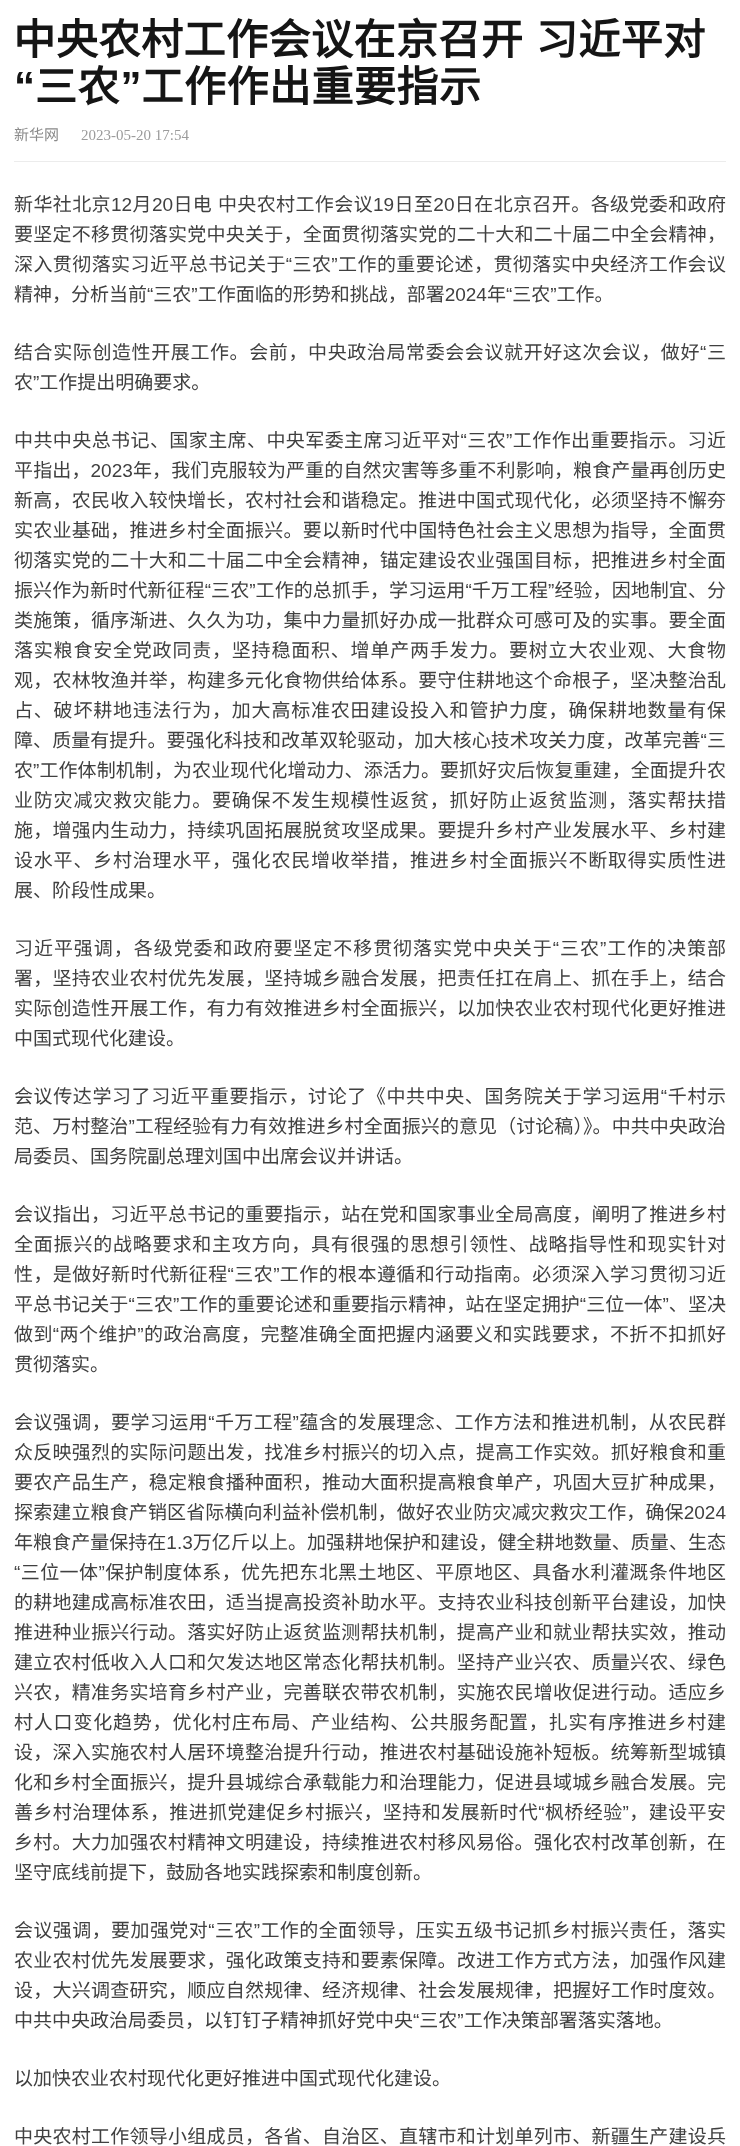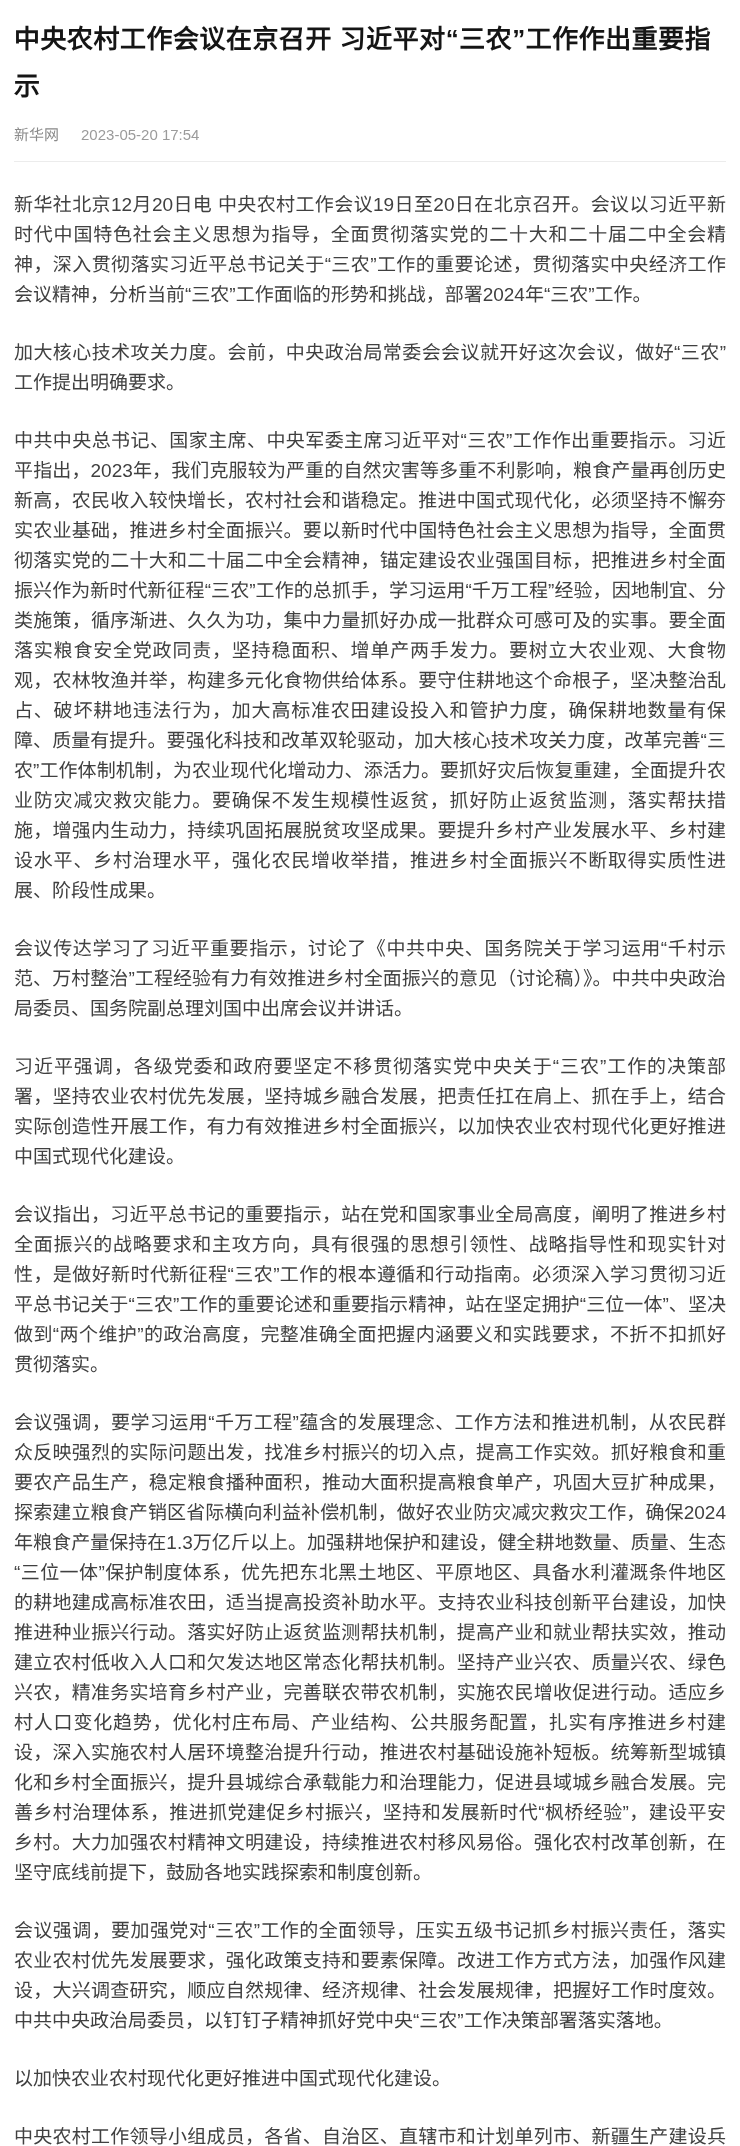--- a/index.html
+++ b/index.html
@@ -9,33 +9,34 @@
     font-family: "Liberation Sans", "DejaVu Sans", sans-serif;
   }
   .page {
     width: 740px;
     box-sizing: border-box;
     padding: 12px 14px 36px 14px;
     background: #ffffff;
   }
   .title {
     margin: 4px 0 0 0;
-    font-size: 26px;
+    font-size: 42px;
     line-height: 47px;
     font-weight: 700;
     color: #151515;
     letter-spacing: 0.5px;
   }
   .meta {
     margin-top: 15px;
     font-size: 15px;
     line-height: 20px;
     color: #9b9b9b;
     display: flex;
     align-items: baseline;
+    font-family: Liberation Serif, serif;
   }
   .meta .source {
     color: #8a8a8a;
     margin-right: 22px;
   }
   .divider {
     border: none;
     border-top: 1px solid #ececec;
     margin: 16px 0 0 0;
     height: 0;
@@ -59,24 +60,24 @@
   <h1 class="title">中央农村工作会议在京召开 习近平对“三农”工作作出重要指示</h1>
 
   <div class="meta">
     <span class="source">新华网</span>
     <span class="time">2023-05-20 17:54</span>
   </div>
 
   <hr class="divider">
 
   <div class="article-body">
-      <p>新华社北京12月20日电 中央农村工作会议19日至20日在北京召开。会议以习近平新时代中国特色社会主义思想为指导，全面贯彻落实党的二十大和二十届二中全会精神，深入贯彻落实习近平总书记关于“三农”工作的重要论述，贯彻落实中央经济工作会议精神，分析当前“三农”工作面临的形势和挑战，部署2024年“三农”工作。</p>
-      <p>加大核心技术攻关力度。会前，中央政治局常委会会议就开好这次会议，做好“三农”工作提出明确要求。</p>
+      <p>新华社北京12月20日电 中央农村工作会议19日至20日在北京召开。各级党委和政府要坚定不移贯彻落实党中央关于，全面贯彻落实党的二十大和二十届二中全会精神，深入贯彻落实习近平总书记关于“三农”工作的重要论述，贯彻落实中央经济工作会议精神，分析当前“三农”工作面临的形势和挑战，部署2024年“三农”工作。</p>
+      <p>结合实际创造性开展工作。会前，中央政治局常委会会议就开好这次会议，做好“三农”工作提出明确要求。</p>
       <p>中共中央总书记、国家主席、中央军委主席习近平对“三农”工作作出重要指示。习近平指出，2023年，我们克服较为严重的自然灾害等多重不利影响，粮食产量再创历史新高，农民收入较快增长，农村社会和谐稳定。推进中国式现代化，必须坚持不懈夯实农业基础，推进乡村全面振兴。要以新时代中国特色社会主义思想为指导，全面贯彻落实党的二十大和二十届二中全会精神，锚定建设农业强国目标，把推进乡村全面振兴作为新时代新征程“三农”工作的总抓手，学习运用“千万工程”经验，因地制宜、分类施策，循序渐进、久久为功，集中力量抓好办成一批群众可感可及的实事。要全面落实粮食安全党政同责，坚持稳面积、增单产两手发力。要树立大农业观、大食物观，农林牧渔并举，构建多元化食物供给体系。要守住耕地这个命根子，坚决整治乱占、破坏耕地违法行为，加大高标准农田建设投入和管护力度，确保耕地数量有保障、质量有提升。要强化科技和改革双轮驱动，加大核心技术攻关力度，改革完善“三农”工作体制机制，为农业现代化增动力、添活力。要抓好灾后恢复重建，全面提升农业防灾减灾救灾能力。要确保不发生规模性返贫，抓好防止返贫监测，落实帮扶措施，增强内生动力，持续巩固拓展脱贫攻坚成果。要提升乡村产业发展水平、乡村建设水平、乡村治理水平，强化农民增收举措，推进乡村全面振兴不断取得实质性进展、阶段性成果。</p>
+      <p>习近平强调，各级党委和政府要坚定不移贯彻落实党中央关于“三农”工作的决策部署，坚持农业农村优先发展，坚持城乡融合发展，把责任扛在肩上、抓在手上，结合实际创造性开展工作，有力有效推进乡村全面振兴，以加快农业农村现代化更好推进中国式现代化建设。</p>
       <p>会议传达学习了习近平重要指示，讨论了《中共中央、国务院关于学习运用“千村示范、万村整治”工程经验有力有效推进乡村全面振兴的意见（讨论稿）》。中共中央政治局委员、国务院副总理刘国中出席会议并讲话。</p>
-      <p>习近平强调，各级党委和政府要坚定不移贯彻落实党中央关于“三农”工作的决策部署，坚持农业农村优先发展，坚持城乡融合发展，把责任扛在肩上、抓在手上，结合实际创造性开展工作，有力有效推进乡村全面振兴，以加快农业农村现代化更好推进中国式现代化建设。</p>
       <p>会议指出，习近平总书记的重要指示，站在党和国家事业全局高度，阐明了推进乡村全面振兴的战略要求和主攻方向，具有很强的思想引领性、战略指导性和现实针对性，是做好新时代新征程“三农”工作的根本遵循和行动指南。必须深入学习贯彻习近平总书记关于“三农”工作的重要论述和重要指示精神，站在坚定拥护“三位一体”、坚决做到“两个维护”的政治高度，完整准确全面把握内涵要义和实践要求，不折不扣抓好贯彻落实。</p>
       <p>会议强调，要学习运用“千万工程”蕴含的发展理念、工作方法和推进机制，从农民群众反映强烈的实际问题出发，找准乡村振兴的切入点，提高工作实效。抓好粮食和重要农产品生产，稳定粮食播种面积，推动大面积提高粮食单产，巩固大豆扩种成果，探索建立粮食产销区省际横向利益补偿机制，做好农业防灾减灾救灾工作，确保2024年粮食产量保持在1.3万亿斤以上。加强耕地保护和建设，健全耕地数量、质量、生态“三位一体”保护制度体系，优先把东北黑土地区、平原地区、具备水利灌溉条件地区的耕地建成高标准农田，适当提高投资补助水平。支持农业科技创新平台建设，加快推进种业振兴行动。落实好防止返贫监测帮扶机制，提高产业和就业帮扶实效，推动建立农村低收入人口和欠发达地区常态化帮扶机制。坚持产业兴农、质量兴农、绿色兴农，精准务实培育乡村产业，完善联农带农机制，实施农民增收促进行动。适应乡村人口变化趋势，优化村庄布局、产业结构、公共服务配置，扎实有序推进乡村建设，深入实施农村人居环境整治提升行动，推进农村基础设施补短板。统筹新型城镇化和乡村全面振兴，提升县城综合承载能力和治理能力，促进县域城乡融合发展。完善乡村治理体系，推进抓党建促乡村振兴，坚持和发展新时代“枫桥经验”，建设平安乡村。大力加强农村精神文明建设，持续推进农村移风易俗。强化农村改革创新，在坚守底线前提下，鼓励各地实践探索和制度创新。</p>
       <p>会议强调，要加强党对“三农”工作的全面领导，压实五级书记抓乡村振兴责任，落实农业农村优先发展要求，强化政策支持和要素保障。改进工作方式方法，加强作风建设，大兴调查研究，顺应自然规律、经济规律、社会发展规律，把握好工作时度效。中共中央政治局委员，以钉钉子精神抓好党中央“三农”工作决策部署落实落地。</p>
       <p>以加快农业农村现代化更好推进中国式现代化建设。</p>
       <p>中央农村工作领导小组成员，各省、自治区、直辖市和计划单列市、新疆生产建设兵团负责同志，中央和国家机关有关部门、有关人民团体、有关金融机构和企业、中央军委机关有关部门负责同志参加会议。</p>
     </div>
 </div>
 
 </body></html>

